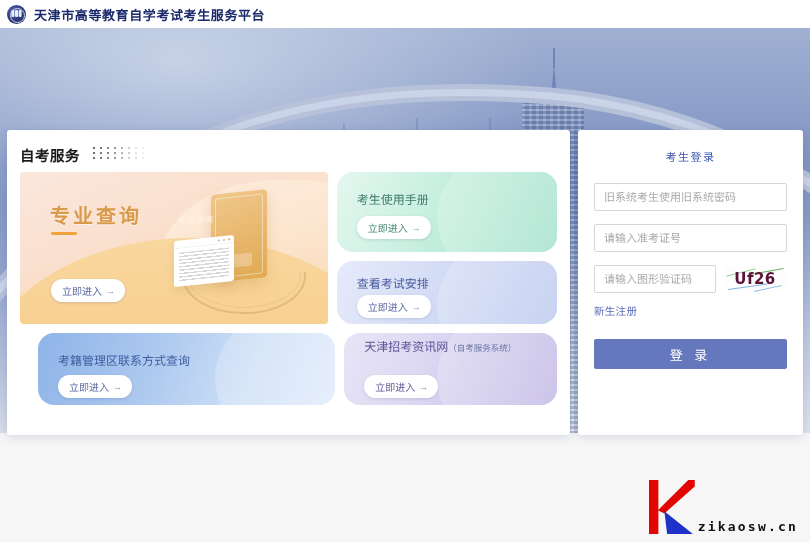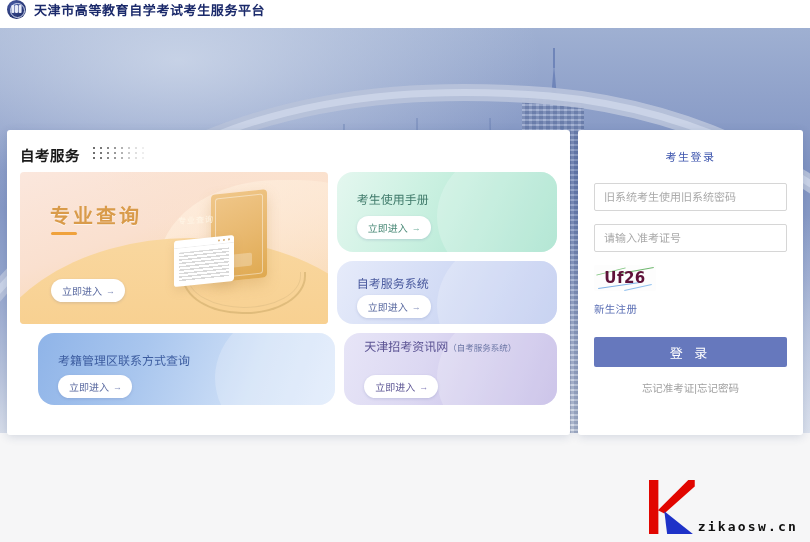--- a/index.html
+++ b/index.html
@@ -9,21 +9,21 @@
     font-family: "Liberation Sans", "DejaVu Sans", sans-serif;
     overflow: hidden;
     background: #f7f7f8;
   }
   #app { position: relative; width: 810px; height: 542px; }
 
   
   #header {
     position: absolute; left: 0; top: 0; width: 810px; height: 28px;
     background: #ffffff;
-    display: flex; 
+    display: flex; align-items: center;
     z-index: 40;
   }
   #logo-emblem {
     width: 19px; height: 19px; margin-left: 7px; margin-right: 8px;
     border-radius: 50%;
     background: radial-gradient(circle at 36% 30%, #4a5ea8 0%, #2b3a7a 55%, #1d2a5e 100%);
     position: relative; flex: 0 0 auto;
   }
   #logo-emblem::before {
     content: ""; position: absolute; left: 3px; top: 3px;
@@ -438,21 +438,21 @@
             <div class="tile-swoosh"></div>
             <div class="tile-label">考生使用手册</div>
             <div class="enter-btn">
               <span>立即进入</span>
               <span class="arw">→</span>
             </div>
           </div>
 
           <div id="tile-schedule" class="tile">
             <div class="tile-swoosh"></div>
-            <div class="tile-label">自考服务系统</div>
+            <div class="tile-label">查看考试安排</div>
             <div class="enter-btn">
               <span>立即进入</span>
               <span class="arw">→</span>
             </div>
           </div>
         </div>
       </div>
 
       <div id="tiles-bottom" style="display:flex; gap:9px; margin-top:9px;">
         <div style="width:313px;">
@@ -482,38 +482,36 @@
     </div>
 
     <div id="login-panel">
       <div id="login-title">考生登录</div>
 
       <input class="login-input" id="password-input" type="password" placeholder="旧系统考生使用旧系统密码" style="">
 
       <input class="login-input" id="username-input" type="text" placeholder="请输入准考证号" style="">
 
       <div id="captcha-row">
+        <input class="login-input" id="captcha-input" type="text" placeholder="请输入图形验证码" style="">
         <div id="captcha-img">
           <span class="noise" id="n1"></span>
           <span class="noise" id="n2"></span>
           <span class="noise" id="n3"></span>
           <span class="noise" id="n4"></span>
           <span id="captcha-text">Uf26</span>
         </div>
       </div>
 
       <div id="register-row">
         <span id="register-link">新生注册</span>
       </div>
 
       <button id="login-button">登 录</button>
 
-      <div id="forgot-row">
-        <span id="forgot-links">忘记准考证|忘记密码</span>
-      </div>
     </div>
   </div>
 
   <div id="watermark">
     <div id="wm-k">
       <div id="wm-k-red"></div>
       <div id="wm-k-red2"></div>
       <div id="wm-k-blue"></div>
     </div>
     <div id="wm-right">

